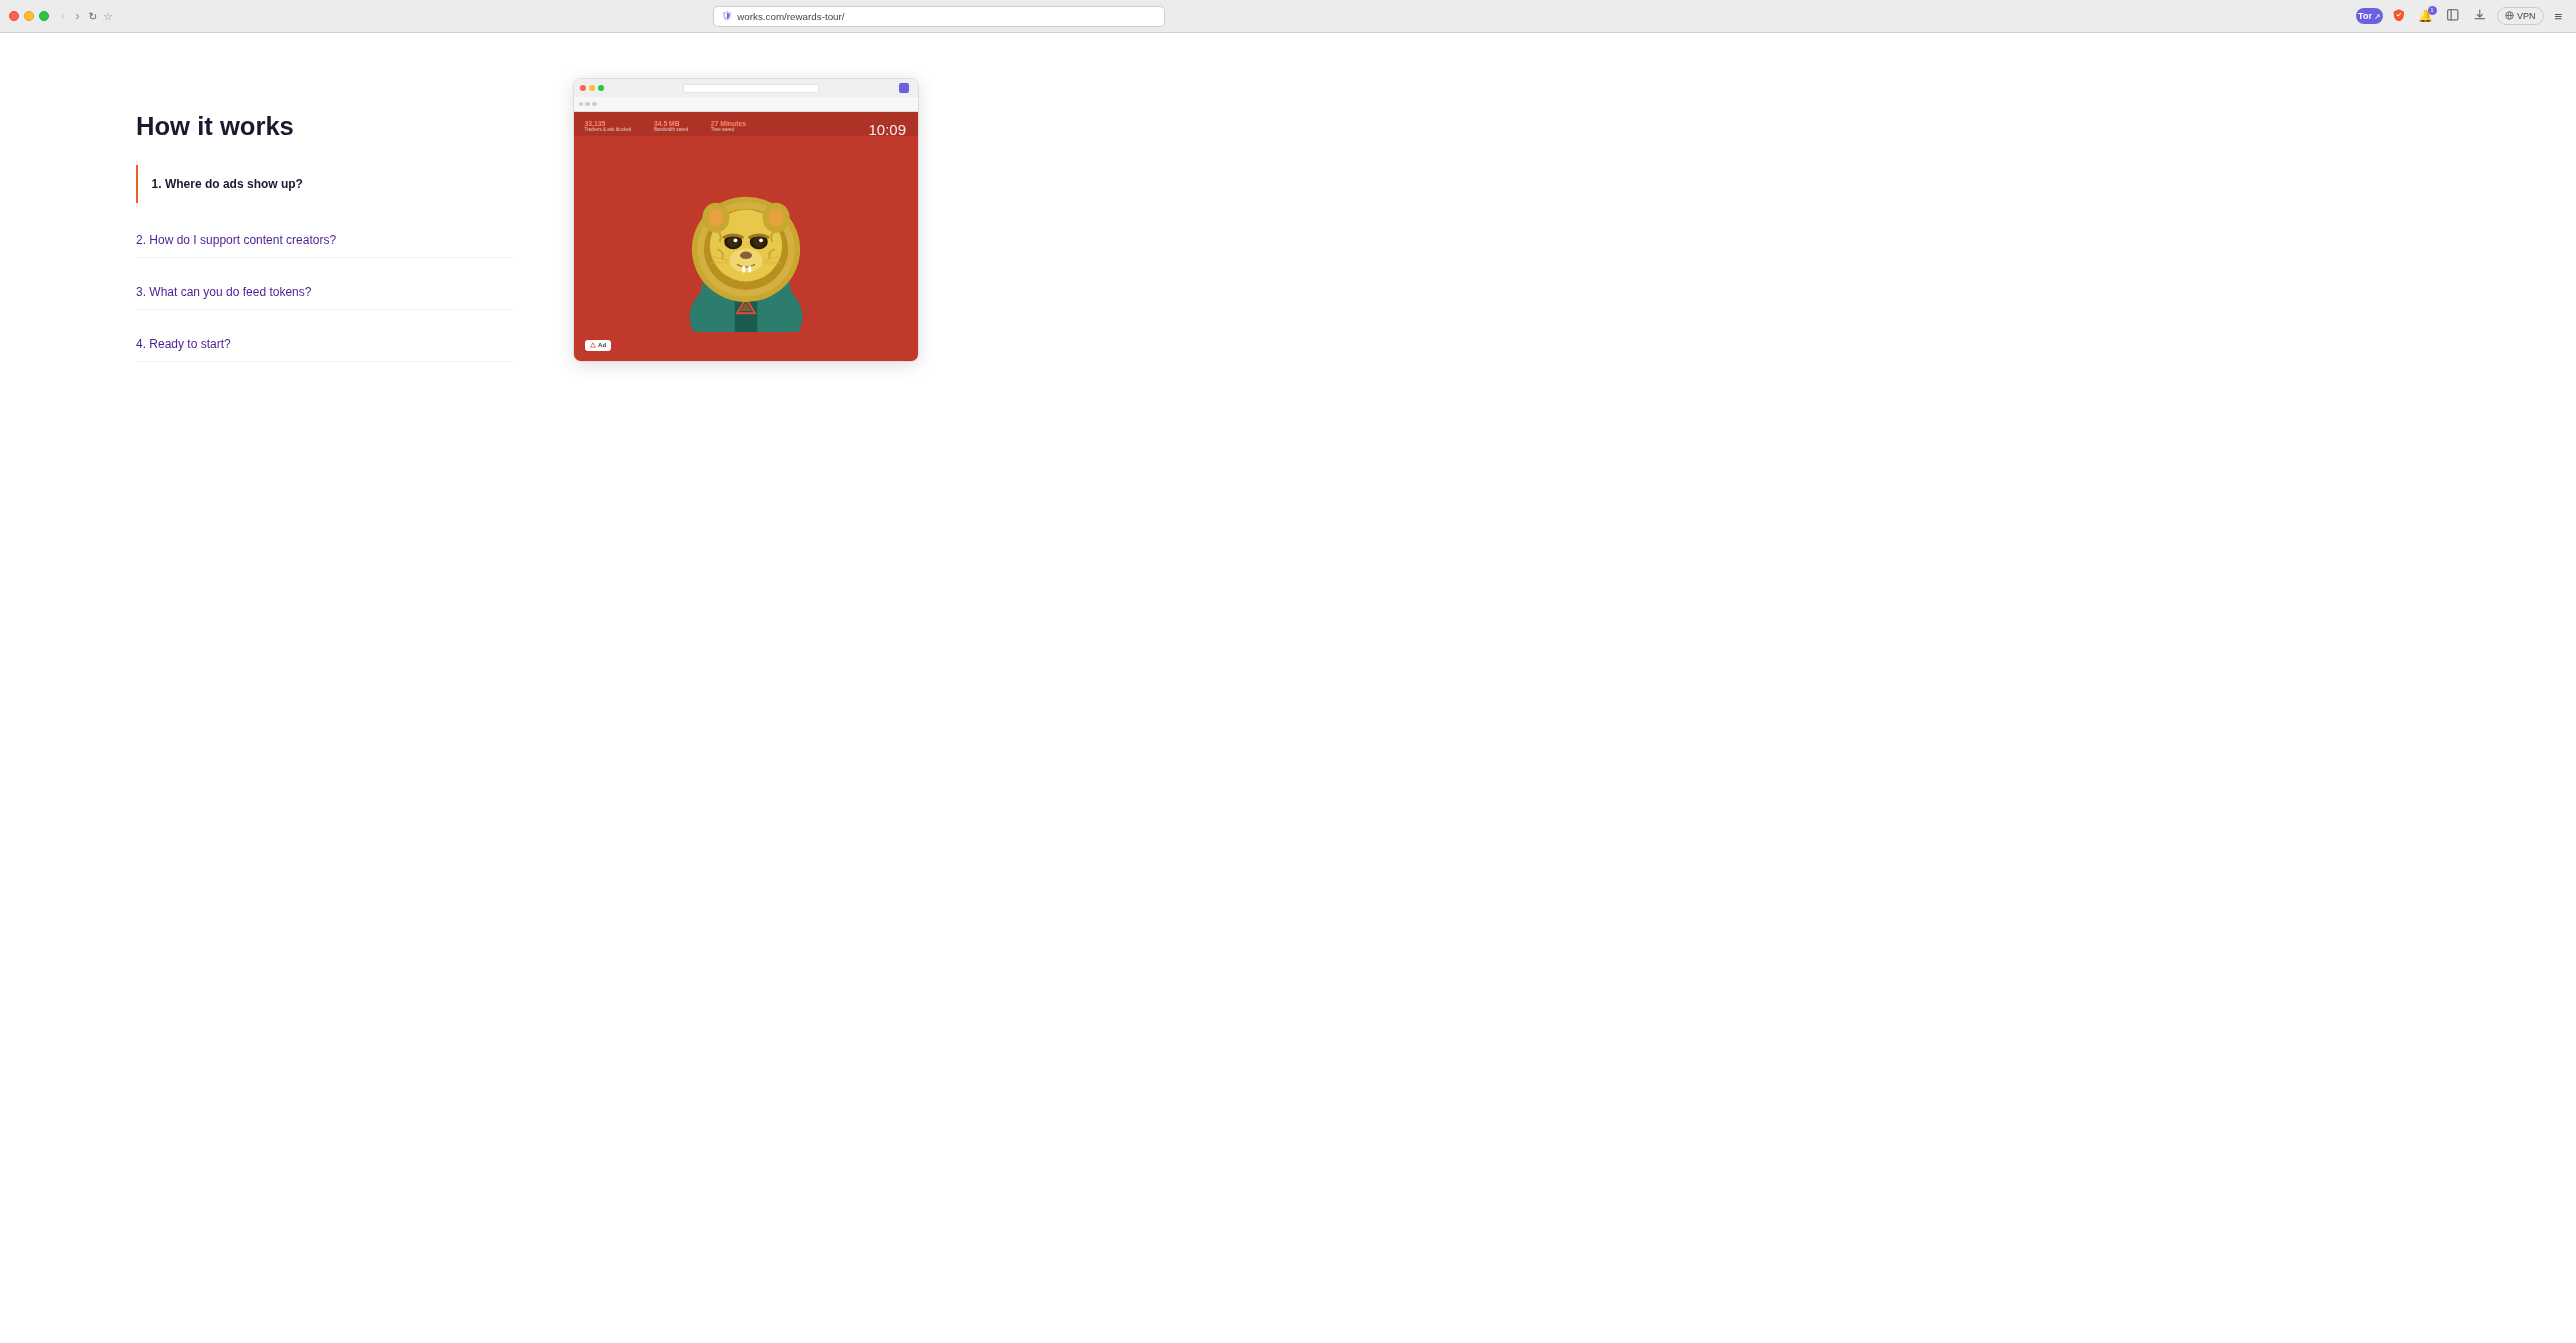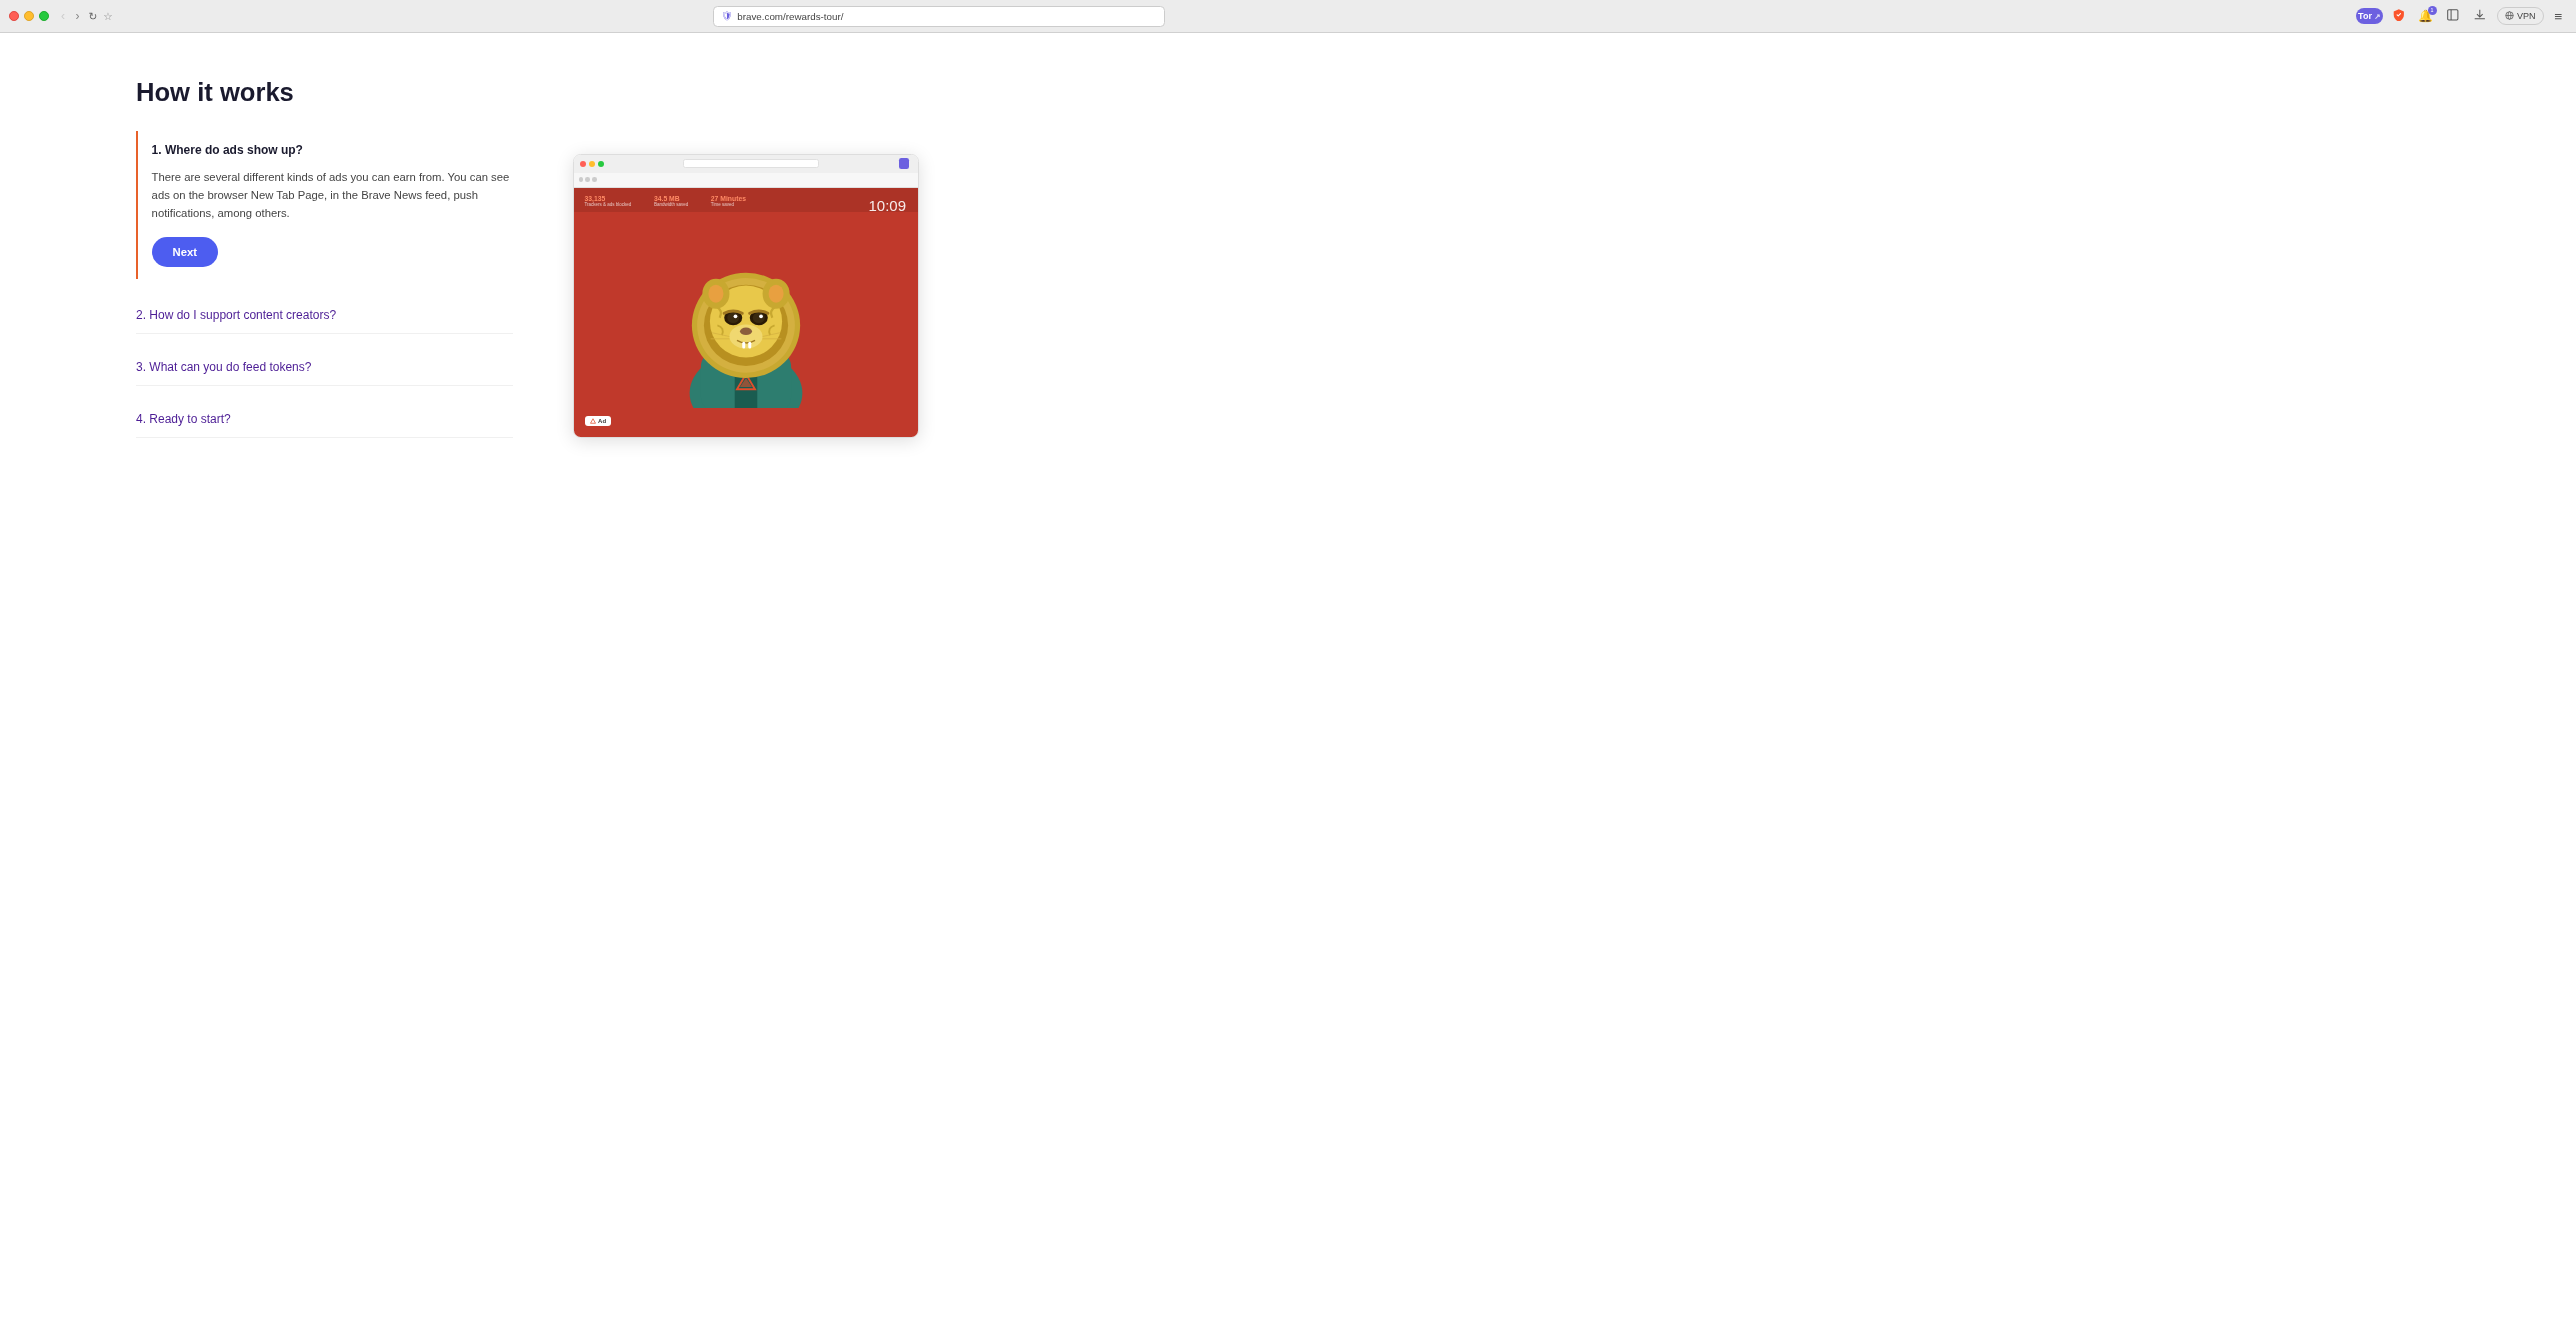--- a/index.html
+++ b/index.html
@@ -423,21 +423,21 @@
   <button class="refresh-btn">
     <span>↻</span>
   </button>
 
   <button class="bookmark-btn">
     <span>☆</span>
   </button>
 
   <div class="address-bar">
     <span class="shield-icon">🛡</span>
-    <span class="address-text">brave.com/rewards-tour/</span>
+    <span class="address-text">works.com/rewards-tour/</span>
   </div>
 
   <div class="toolbar-right">
     <button class="tor-btn">
       <span>Tor</span>
       <span class="ext-icon">↗</span>
     </button>
 
     <button class="toolbar-icon-btn brave-shield-btn">
       <span>
@@ -493,24 +493,20 @@
   <div class="main-content">
 
     <div class="left-panel">
       <h2 class="how-it-works-title">How it works</h2>
 
       <div class="accordion-list">
 
         <div class="accordion-item active">
           <div class="accordion-item-title">
             <span>1. </span><span>Where do ads show up?</span>
-          </div>
-          <div class="accordion-body">
-            <p>There are several different kinds of ads you can earn from. You can see ads on the browser New Tab Page, in the Brave News feed, push notifications, among others.</p>
-            <button class="next-btn">Next</button>
           </div>
         </div>
 
         <div class="accordion-inactive">
           <div class="accordion-item-title inactive">
             <span>2. </span><span>How do I support content creators?</span>
           </div>
         </div>
 
         <div class="accordion-inactive">

